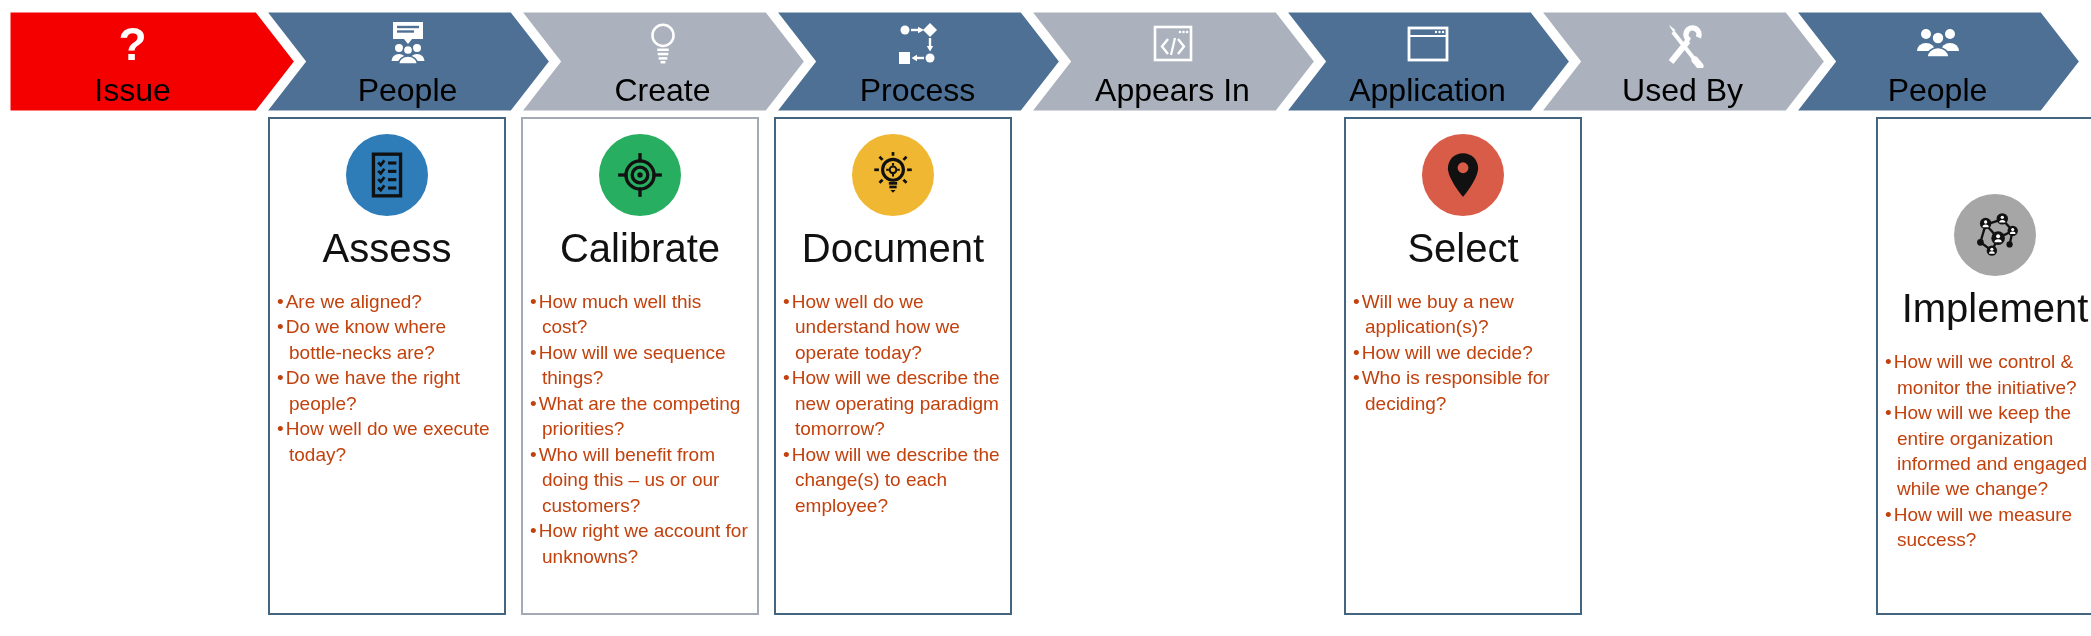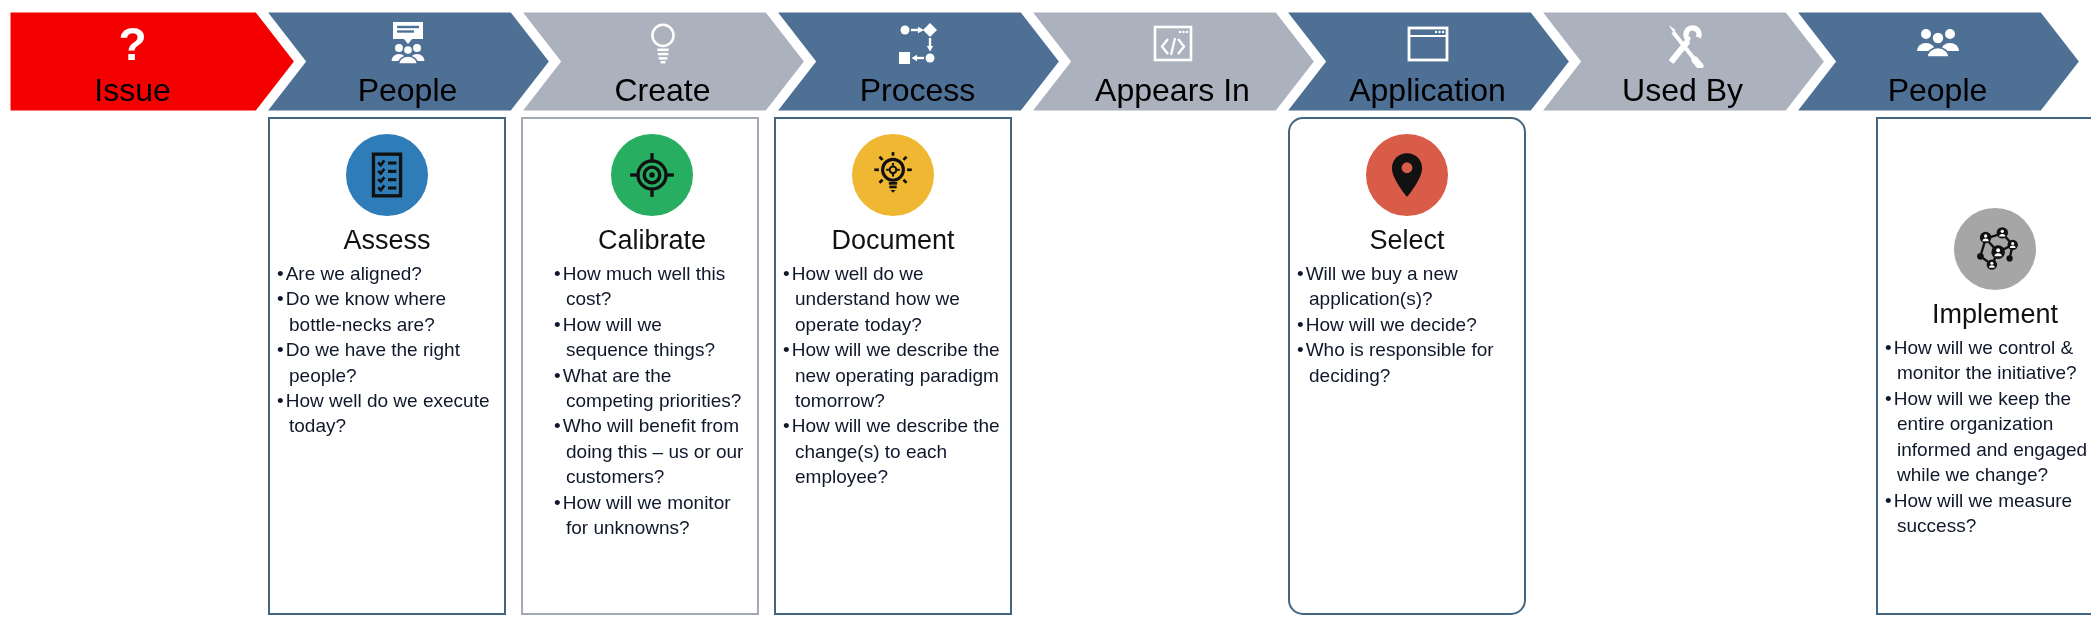--- a/index.html
+++ b/index.html
@@ -21,23 +21,23 @@
         box-sizing:border-box;display:flex;flex-direction:column;align-items:center;}
   .border-blue{border:2px solid #44657F;}
   .border-gray{border:2px solid #A3AAB6;}
   .card-circle{width:82px;height:82px;border-radius:50%;margin-top:15px;flex:none;
                display:flex;align-items:center;justify-content:center;}
   .bg-assess{background:#2E7CB8;}
   .bg-calibrate{background:#27AE60;}
   .bg-document{background:#F0B832;}
   .bg-select{background:#D85C47;}
   .bg-implement{background:#A6A6A6;}
-  .card-title{font-size:27px;margin-top:10px;text-align:center;line-height:1.1;color:#111;}
-  .card-bullets{margin-top:5px;width:100%;box-sizing:border-box;padding:0 8px 0 7px;
-                font-size:19px;line-height:1.34;color:#0f172a;}
+  .card-title{font-size:40px;margin-top:10px;text-align:center;line-height:1.1;color:#111;}
+  .card-bullets{margin-top:19px;width:100%;box-sizing:border-box;padding:0 8px 0 7px;
+                font-size:19px;line-height:1.34;color:#c2410c;}
   .bullet{padding-left:12px;text-indent:-12px;}
   .bullet::before{content:"\2022";margin-right:2px;}
 </style>
 </head>
 <body>
 
 <div class="page">
 
   <div class="band">
     <svg class="bandsvg" width="2091" height="103" viewBox="0 0 2091 103">
@@ -179,39 +179,39 @@
     </div>
     <div class="card-title">Assess</div>
     <div class="card-bullets">
       <div class="bullet">Are we aligned?</div>
       <div class="bullet">Do we know where bottle-necks are?</div>
       <div class="bullet">Do we have the right people?</div>
       <div class="bullet">How well do we execute today?</div>
     </div>
   </div>
 
-  <div class="card border-gray" style="left:521px;padding-left:24px;">
+  <div class="card border-gray" style="left:521px;">
     <div class="card-circle bg-calibrate">
       <svg width="50" height="50" viewBox="0 0 48 48">
         <circle cx="24" cy="24" r="13.5" fill="none" stroke="#111" stroke-width="3.2"></circle>
         <circle cx="24" cy="24" r="7.5" fill="none" stroke="#111" stroke-width="3.2"></circle>
         <circle cx="24" cy="24" r="2.6" fill="#111"></circle>
         <line x1="24" y1="3" x2="24" y2="12" stroke="#111" stroke-width="3.2"></line>
         <line x1="24" y1="36" x2="24" y2="45" stroke="#111" stroke-width="3.2"></line>
         <line x1="3" y1="24" x2="12" y2="24" stroke="#111" stroke-width="3.2"></line>
         <line x1="36" y1="24" x2="45" y2="24" stroke="#111" stroke-width="3.2"></line>
       </svg>
     </div>
     <div class="card-title">Calibrate</div>
     <div class="card-bullets">
       <div class="bullet">How much well this cost?</div>
       <div class="bullet">How will we sequence things?</div>
       <div class="bullet">What are the competing priorities?</div>
       <div class="bullet">Who will benefit from doing this – us or our customers?</div>
-      <div class="bullet">How will we monitor for unknowns?</div>
+      <div class="bullet">How right we account for unknowns?</div>
     </div>
   </div>
 
   <div class="card border-blue" style="left:774px;">
     <div class="card-circle bg-document">
       <svg width="50" height="50" viewBox="0 0 48 48">
         <circle cx="24" cy="19" r="10" fill="none" stroke="#111" stroke-width="3"></circle>
         <circle cx="24" cy="19" r="3.2" fill="none" stroke="#111" stroke-width="2"></circle>
         <line x1="24" y1="12.5" x2="24" y2="15" stroke="#111" stroke-width="2"></line>
         <line x1="24" y1="23" x2="24" y2="25.5" stroke="#111" stroke-width="2"></line>
@@ -230,21 +230,21 @@
       </svg>
     </div>
     <div class="card-title">Document</div>
     <div class="card-bullets">
       <div class="bullet">How well do we understand how we operate today?</div>
       <div class="bullet">How will we describe the new operating paradigm tomorrow?</div>
       <div class="bullet">How will we describe the change(s) to each employee?</div>
     </div>
   </div>
 
-  <div class="card border-blue" style="left:1288px;border-radius:15px;">
+  <div class="card border-blue" style="left:1344px;">
     <div class="card-circle bg-select">
       <svg width="50" height="50" viewBox="0 0 48 48">
         <path d="M24 3 C15.7 3 9.5 9.3 9.5 17.5 C9.5 28 24 45 24 45 C24 45 38.5 28 38.5 17.5 C38.5 9.3 32.3 3 24 3 Z" fill="#111"></path>
         <circle cx="24" cy="17" r="5.2" fill="#D85C47"></circle>
       </svg>
     </div>
     <div class="card-title">Select</div>
     <div class="card-bullets">
       <div class="bullet">Will we buy a new application(s)?</div>
       <div class="bullet">How will we decide?</div>

